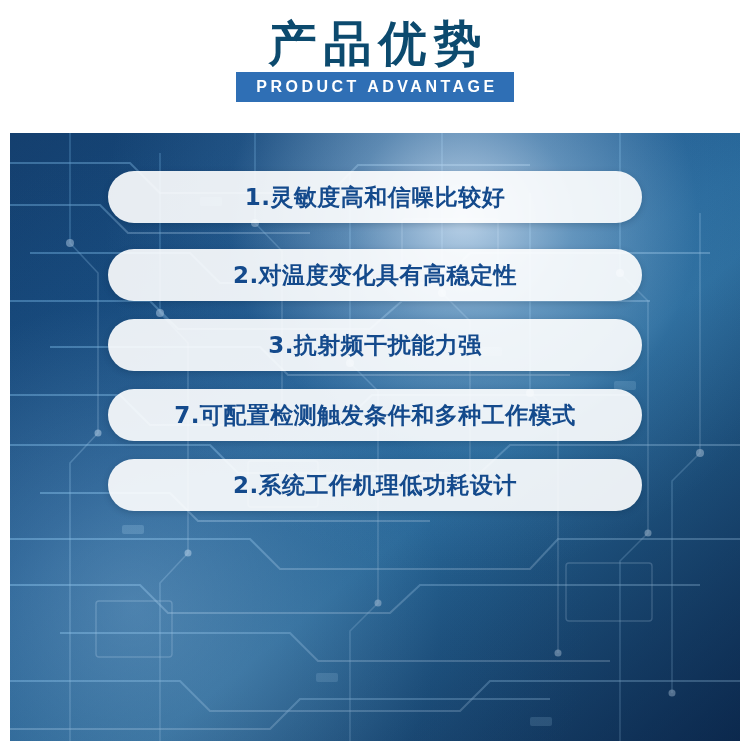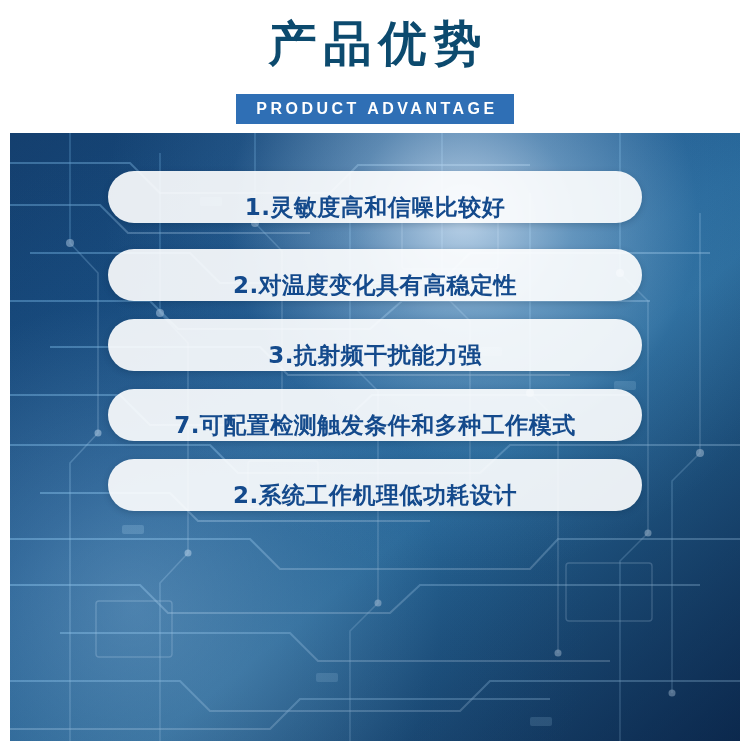--- a/index.html
+++ b/index.html
@@ -38,21 +38,21 @@
   .title-cn {
     font-size: 48px;
     font-weight: bold;
     color: #0c4a6e;
     letter-spacing: 7px;
     line-height: 58px;
     text-indent: 7px;
     font-family: "DejaVu Sans", "Liberation Sans", sans-serif;
   }
   .subtitle-bar {
-    margin-top: 22px;
+    margin-top: 0;
     background: #2f6fb5;
     color: #ffffff;
     font-size: 16px;
     letter-spacing: 3.5px;
     font-weight: bold;
     padding: 5px 16px 5px 20px;
     line-height: 20px;
     font-family: "Liberation Sans", sans-serif;
   }
 
@@ -97,21 +97,21 @@
     display: flex;
     flex-direction: column;
     align-items: center;
     gap: 18px;
   }
   .item {
     height: 52px;
     border-radius: 26px;
     background: rgba(255,255,255,0.90);
     display: flex;
-    align-items: flex-end;
+    align-items: center;
     justify-content: center;
     box-shadow: 0 2px 6px rgba(5,30,60,0.22);
   }
   .item-text {
     font-size: 23px;
     font-weight: bold;
     color: #144a8c;
     letter-spacing: 0.5px;
     white-space: nowrap;
     font-family: "DejaVu Sans", "Liberation Sans", sans-serif;

